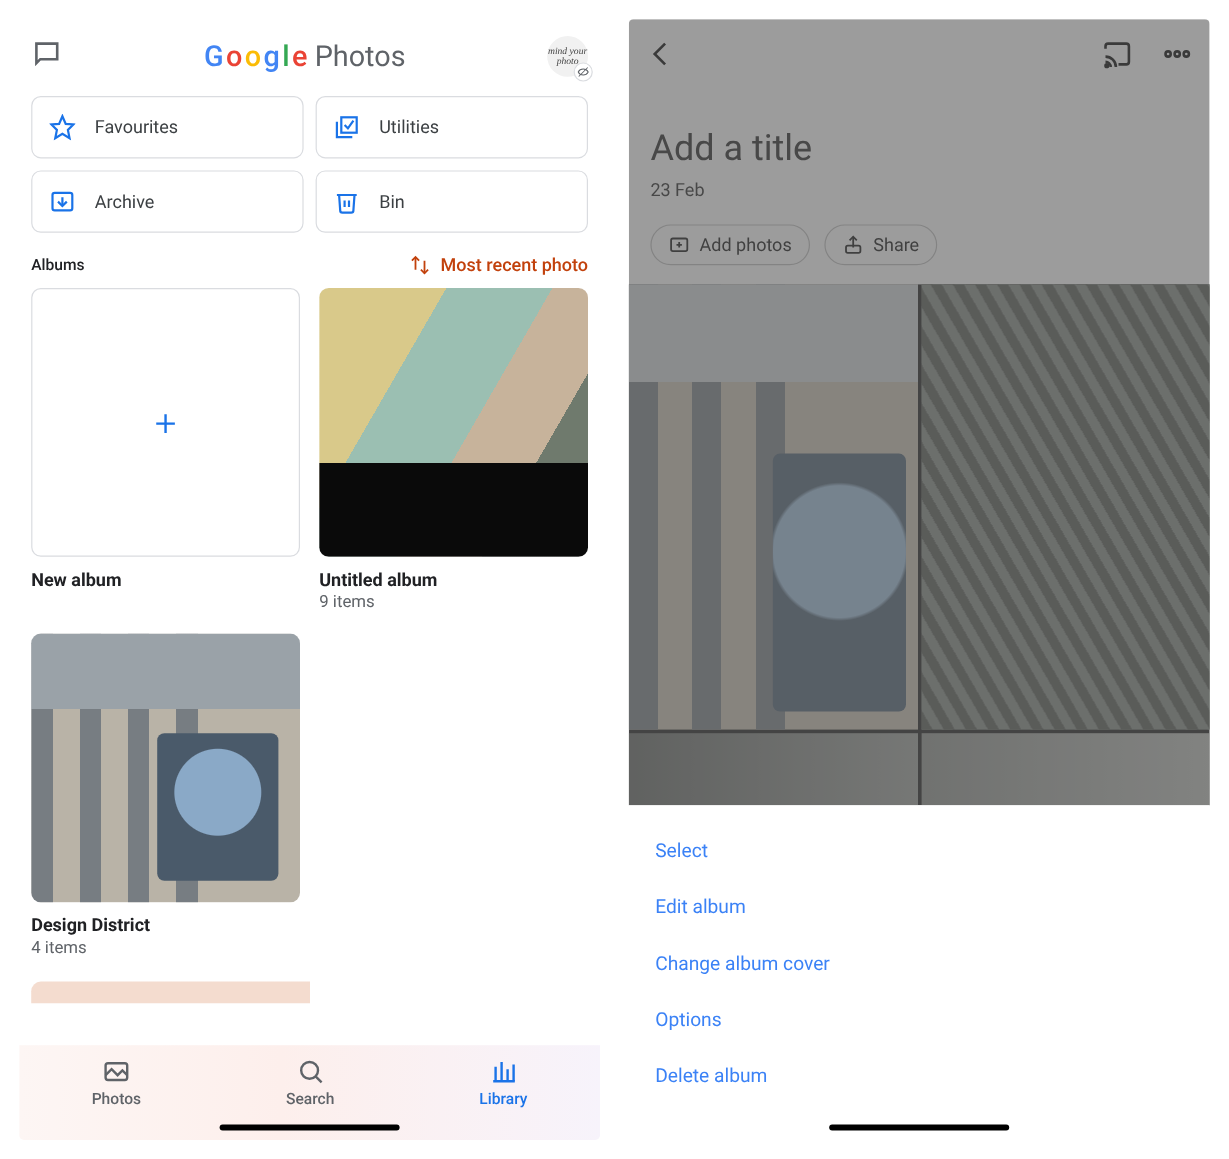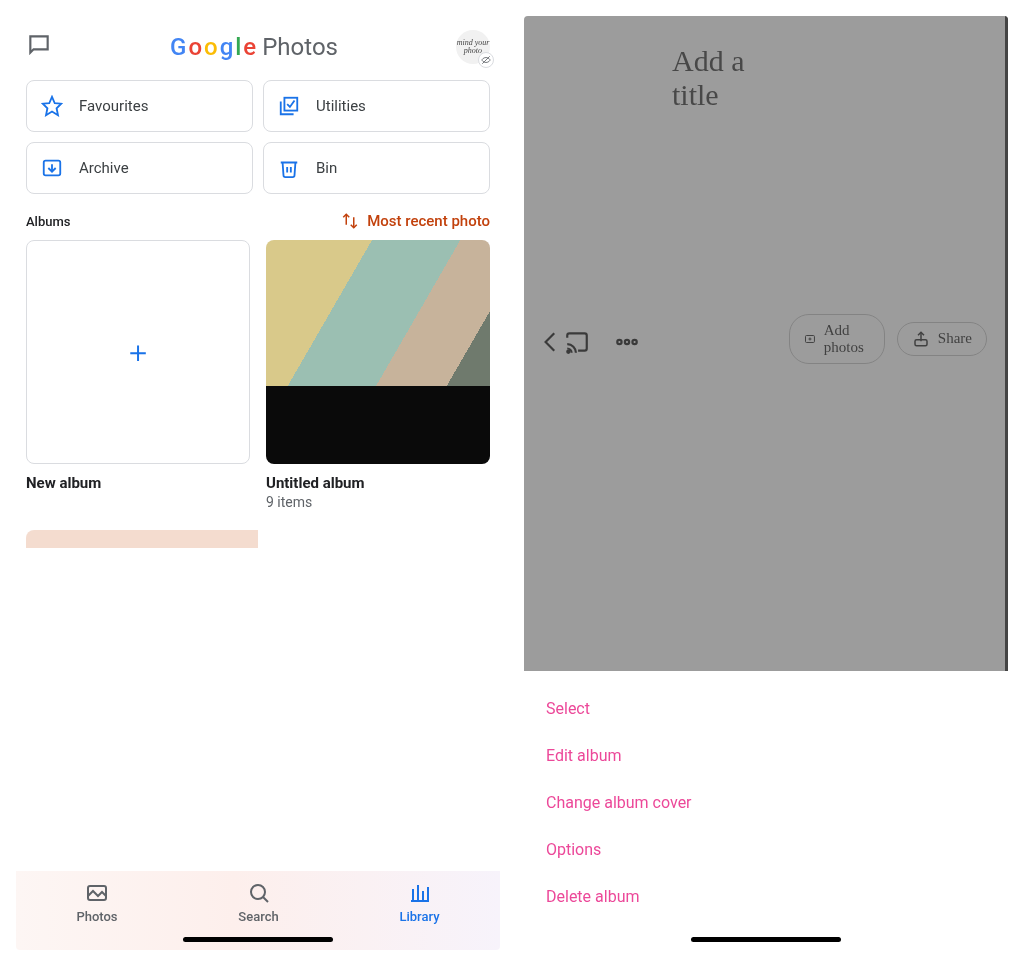--- a/index.html
+++ b/index.html
@@ -132,21 +132,21 @@
     width:150px; height:5px; background:#000; border-radius:3px;
   }
   
   .right-screen { background:#fff; }
   .r-top { position:relative; flex:1; background:#eee; }
   .r-overlay {
     position:absolute; inset:0;
     background:rgba(90,90,90,0.55);
     pointer-events:none;
   }
-  .r-inner { position:relative; height:100%; display:flex; flex-direction:row;font-family:Liberation Serif, serif; }
+  .r-inner { position:relative; height:100%; display:flex; flex-direction:column; }
   .r-appbar { display:flex; align-items:center; justify-content:space-between; padding:16px 14px; }
   .r-appbar .left, .r-appbar .right { display:flex; align-items:center; gap:24px; }
   .r-appbar svg { width:26px; height:26px; stroke:#141414; fill:none; stroke-width:2; }
   .r-title-block { padding: 28px 18px 14px 18px; display:flex; flex-direction:column; gap:8px; }
   .r-title { font-size:30px; color:#333; }
   .r-date { font-size:15px; color:#333; }
   .r-chip-row { display:flex; gap:12px; padding: 6px 18px 16px 18px; align-items: center; }
   .chip {
     border:1px solid #b7b7b7; border-radius:20px;
     padding:7px 14px; display:flex; align-items:center; gap:8px;
@@ -168,21 +168,21 @@
     border-radius:6px;
   }
   .r-photo.p2 {
     background:
       repeating-linear-gradient(60deg,#5c5f5a 0 8px,#848a84 8px 16px),
       #6f746e;
   }
   .r-photo.p3 { background:linear-gradient(90deg,#6a6d6a,#9a9d99); }
   .r-photo.p4 { background:linear-gradient(90deg,#8d908c,#b3b5b1); }
   .r-menu { background:#fff; padding: 14px 0 30px 0; position:relative;}
-  .menu-item { padding: 14px 22px; font-size:16px; color:#ec4899; }
+  .menu-item { padding: 14px 22px; font-size:16px; color:#3b82f6; }
   .r-home-indicator {
     position:absolute; bottom:8px; left:50%; transform:translateX(-50%);
     width:150px; height:5px; background:#000; border-radius:3px;
   }
 </style>
 </head>
 <body>
 
 <div class="screen left-screen">
   <div class="l-header">
@@ -270,20 +270,25 @@
     <div class="album">
       <div class="thumb new">
         <span class="plus-icon">＋</span>
       </div>
       <div class="album-title">New album</div>
     </div>
     <div class="album">
       <div class="thumb untitled"></div>
       <div class="album-title">Untitled album</div>
       <div class="album-sub">9 items</div>
+    </div>
+    <div class="album">
+      <div class="thumb design"></div>
+      <div class="album-title">Design District</div>
+      <div class="album-sub">4 items</div>
     </div>
   </div>
   <div class="partial-row"></div>
 
   <div class="bottom-nav">
     <div class="nav-item">
       <svg viewBox="0 0 24 24" fill="none" stroke="currentColor" stroke-width="2">
           <rect x="3" y="5" width="18" height="14" rx="2"></rect>
           <polyline points="3 15 8 10 13 15 17 11 21 15"></polyline>
         </svg>
@@ -334,20 +339,21 @@
             <svg viewBox="0 0 24 24" fill="#141414" stroke="none">
                 <circle cx="5" cy="12" r="2"></circle>
                 <circle cx="12" cy="12" r="2"></circle>
                 <circle cx="19" cy="12" r="2"></circle>
               </svg>
           </span>
         </div>
       </div>
       <div class="r-title-block">
         <div class="r-title">Add a title</div>
+        <div class="r-date">23 Feb</div>
       </div>
       <div class="r-chip-row">
         <div class="chip">
           <svg viewBox="0 0 24 24" fill="none" stroke="#222" stroke-width="2">
               <rect x="3" y="5" width="18" height="14" rx="2"></rect>
               <line x1="12" y1="9" x2="12" y2="15"></line>
               <line x1="9" y1="12" x2="15" y2="12"></line>
             </svg>
           <span>Add photos</span>
         </div>

